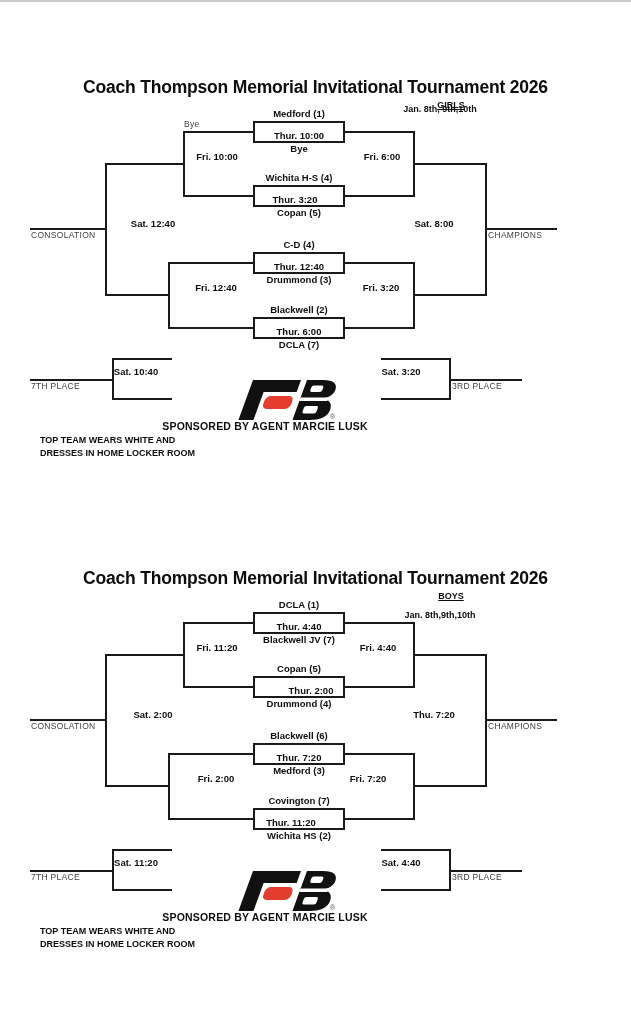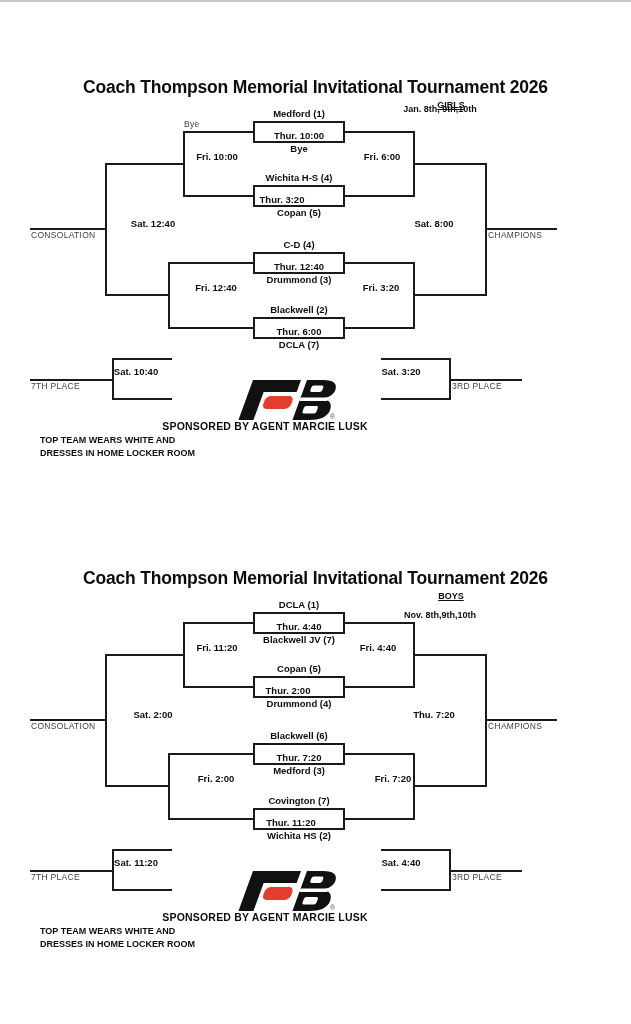--- a/index.html
+++ b/index.html
@@ -31,21 +31,21 @@
   <div class="t tc dates" style="left:385px;top:30px;width:110px">Jan. 8th, 9th,10th</div>
   <div class="t gray" style="left:184px;top:45px">Bye</div>
 
   <div class="t tc" style="left:208px;top:34px;width:182px">Medford (1)</div>
   <div class="box" style="left:253px;top:46px"></div>
   <div class="t tc" style="left:253px;top:56px;width:92px">Thur. 10:00</div>
   <div class="t tc" style="left:208px;top:69px;width:182px">Bye</div>
 
   <div class="t tc" style="left:208px;top:98px;width:182px">Wichita H-S (4)</div>
   <div class="box" style="left:253px;top:110px"></div>
-  <div class="t tc" style="left:240px;top:120px;width:84px">Thur. 3:20</div>
+  <div class="t tc" style="left:253px;top:120px;width:84px">Thur. 3:20</div>
   <div class="t tc" style="left:208px;top:133px;width:182px">Copan (5)</div>
 
   <div class="t tc" style="left:208px;top:165px;width:182px">C-D (4)</div>
   <div class="box" style="left:253px;top:177px"></div>
   <div class="t tc" style="left:253px;top:187px;width:92px">Thur. 12:40</div>
   <div class="t tc" style="left:208px;top:200px;width:182px">Drummond (3)</div>
 
   <div class="t tc" style="left:208px;top:230px;width:182px">Blackwell (2)</div>
   <div class="box" style="left:253px;top:242px"></div>
   <div class="t tc" style="left:253px;top:252px;width:92px">Thur. 6:00</div>
@@ -107,30 +107,30 @@
     <text x="92" y="39" font-size="7" fill="#555555">®</text>
   </svg>
   <div class="t tc sponsor" style="left:115px;top:346px;width:300px">SPONSORED BY AGENT MARCIE LUSK</div>
   <div class="t note" style="left:40px;top:361px">TOP TEAM WEARS WHITE AND</div>
   <div class="t note" style="left:40px;top:374px">DRESSES IN HOME LOCKER ROOM</div>
 </section>
 
 <section class="br" style="top:566px">
   <div class="t title">Coach Thompson Memorial Invitational Tournament 2026</div>
   <div class="t tc gender" style="left:396px;top:26px;width:110px;font-weight:bold">BOYS</div>
-  <div class="t tc dates" style="left:385px;top:45px;width:110px">Nov. 8th,9th,10th</div>
+  <div class="t tc dates" style="left:385px;top:45px;width:110px">Jan. 8th,9th,10th</div>
 
   <div class="t tc" style="left:208px;top:34px;width:182px">DCLA (1)</div>
   <div class="box" style="left:253px;top:46px"></div>
   <div class="t tc" style="left:253px;top:56px;width:92px">Thur. 4:40</div>
   <div class="t tc" style="left:208px;top:69px;width:182px">Blackwell JV (7)</div>
 
   <div class="t tc" style="left:208px;top:98px;width:182px">Copan (5)</div>
   <div class="box" style="left:253px;top:110px"></div>
-  <div class="t tc" style="left:247px;top:120px;width:82px">Thur. 2:00</div>
+  <div class="t tc" style="left:270px;top:120px;width:82px">Thur. 2:00</div>
   <div class="t tc" style="left:208px;top:133px;width:182px">Drummond (4)</div>
 
   <div class="t tc" style="left:208px;top:165px;width:182px">Blackwell (6)</div>
   <div class="box" style="left:253px;top:177px"></div>
   <div class="t tc" style="left:253px;top:187px;width:92px">Thur. 7:20</div>
   <div class="t tc" style="left:208px;top:200px;width:182px">Medford (3)</div>
 
   <div class="t tc" style="left:208px;top:230px;width:182px">Covington (7)</div>
   <div class="box" style="left:253px;top:242px"></div>
   <div class="t tc" style="left:253px;top:252px;width:76px">Thur. 11:20</div>
@@ -161,21 +161,21 @@
   <div class="ln" style="left:112px;top:283px;width:2px;height:42px"></div>
   <div class="ln" style="left:30px;top:304px;width:84px;height:2px"></div>
   <div class="ln" style="left:381px;top:283px;width:70px;height:2px"></div>
   <div class="ln" style="left:381px;top:323px;width:70px;height:2px"></div>
   <div class="ln" style="left:449px;top:283px;width:2px;height:42px"></div>
   <div class="ln" style="left:449px;top:304px;width:73px;height:2px"></div>
 
   <div class="t tc" style="left:167px;top:77px;width:100px">Fri. 11:20</div>
   <div class="t tc" style="left:328px;top:77px;width:100px">Fri. 4:40</div>
   <div class="t tc" style="left:166px;top:208px;width:100px">Fri. 2:00</div>
-  <div class="t tc" style="left:343px;top:208px;width:100px">Fri. 7:20</div>
+  <div class="t tc" style="left:318px;top:208px;width:100px">Fri. 7:20</div>
   <div class="t tc" style="left:103px;top:144px;width:100px">Sat. 2:00</div>
   <div class="t tc" style="left:384px;top:144px;width:100px">Thu. 7:20</div>
   <div class="t gray" style="left:31px;top:156px">CONSOLATION</div>
   <div class="t gray" style="left:488px;top:156px">CHAMPIONS</div>
   <div class="t gray" style="left:31px;top:307px">7TH PLACE</div>
   <div class="t gray" style="left:452px;top:307px">3RD PLACE</div>
   <div class="t tc" style="left:96px;top:292px;width:80px">Sat. 11:20</div>
   <div class="t tc" style="left:361px;top:292px;width:80px">Sat. 4:40</div>
 
   <svg class="logo" viewBox="0 0 100 40">

